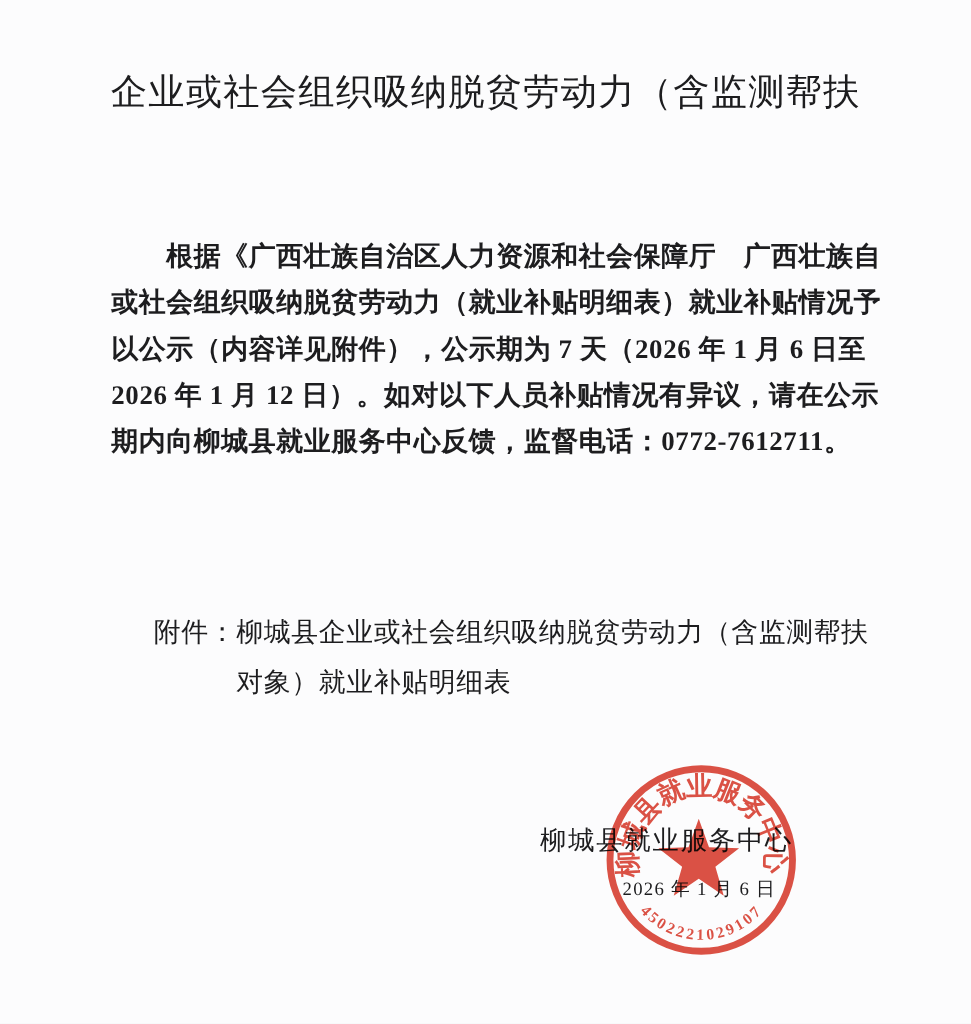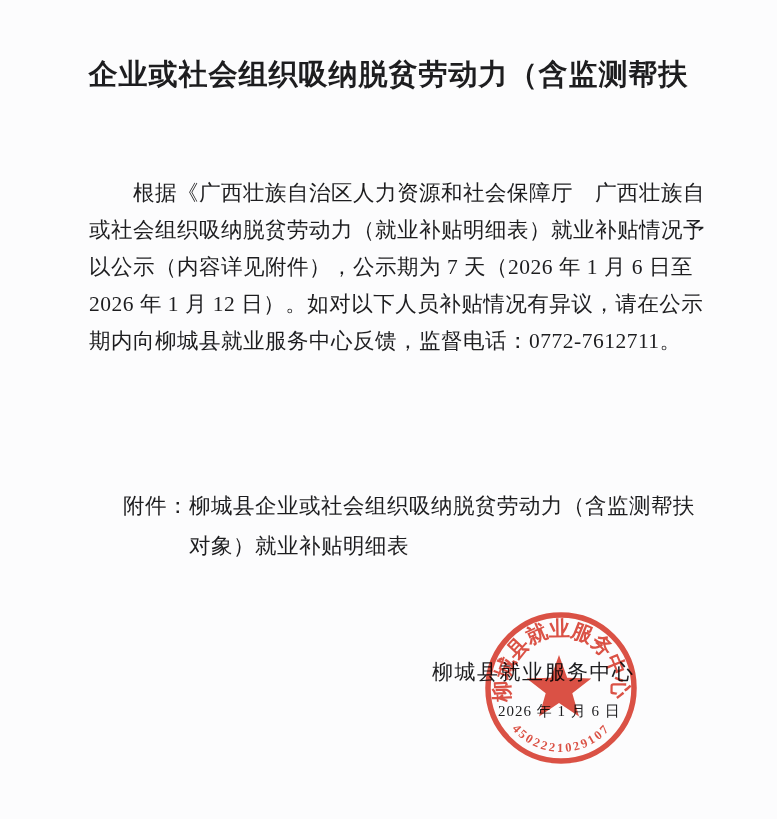--- a/index.html
+++ b/index.html
@@ -13,28 +13,29 @@
     width: 777px; height: 819px;
     background: #fcfcfd;
     overflow: hidden;
     color: #1d1d1f;
   }
   .doc-title {
     position: absolute;
     top: 52px; left: 0; right: 0;
     text-align: center;
     font-size: 29px;
-    font-weight: bold;
+    font-weight: normal;
     line-height: 44px;
     letter-spacing: 1px;
   }
   .body-text {
     position: absolute;
-    top: 175px; left: 89px; width: 618px;
+    top: 187px; left: 89px; width: 618px;
     font-size: 21.5px;
+    font-weight: bold;
   }
   .body-text .line {
     height: 37px; line-height: 37px;
     white-space: nowrap;
     letter-spacing: 0.5px;
   }
   .line.indent { text-indent: 44px; }
   .attachment {
     position: absolute;
     top: 486px; left: 76px;

